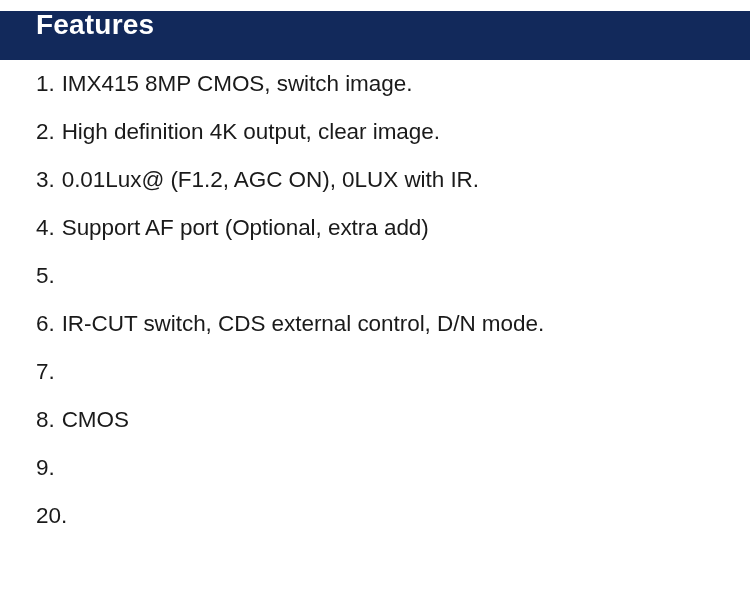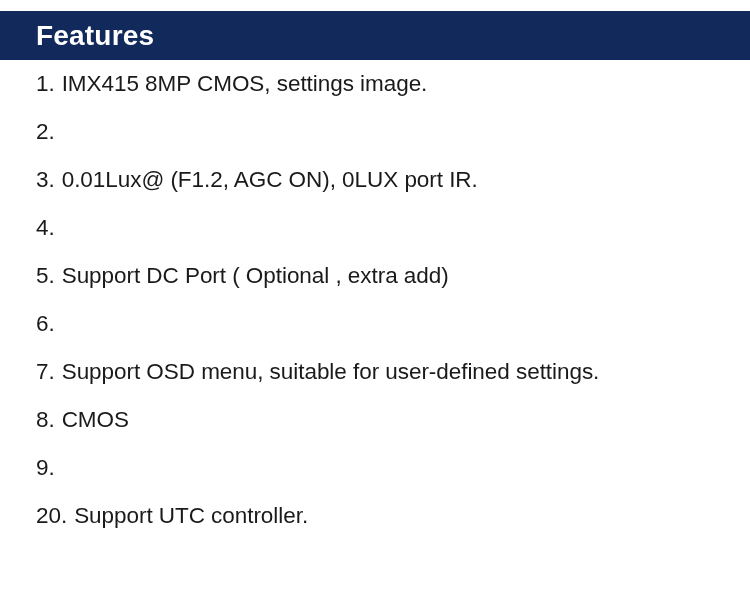--- a/index.html
+++ b/index.html
@@ -21,21 +21,20 @@
   }
   .section-header {
     position: absolute;
     left: 0;
     top: 11px;
     width: 750px;
     height: 49px;
     background: #12295b;
     box-sizing: border-box;
     display: flex;
-    align-items: center;
   }
   .section-header-title {
     color: #ffffff;
     font-size: 28px;
     font-weight: bold;
     letter-spacing: 0.2px;
     padding-left: 36px;
     line-height: 1;
     white-space: nowrap;
   }
@@ -74,59 +73,59 @@
 <div class="page">
 
   <div class="section-header">
     <span class="section-header-title">Features</span>
   </div>
 
   <ul class="feature-list">
 
     <li class="feature-item">
       <span class="feature-number">1.</span>
-      <span class="feature-text">IMX415 8MP CMOS, settings image.</span>
+      <span class="feature-text">IMX415 8MP CMOS, switch image.</span>
     </li>
 
     <li class="feature-item">
       <span class="feature-number">2.</span>
+      <span class="feature-text">High definition 4K output, clear image.</span>
     </li>
 
     <li class="feature-item">
       <span class="feature-number">3.</span>
-      <span class="feature-text">0.01Lux@ (F1.2, AGC ON), 0LUX port IR.</span>
+      <span class="feature-text">0.01Lux@ (F1.2, AGC ON), 0LUX with IR.</span>
     </li>
 
     <li class="feature-item">
       <span class="feature-number">4.</span>
+      <span class="feature-text">Support AF port (Optional, extra add)</span>
     </li>
 
     <li class="feature-item">
       <span class="feature-number">5.</span>
-      <span class="feature-text">Support DC Port ( Optional , extra add)</span>
     </li>
 
     <li class="feature-item">
       <span class="feature-number">6.</span>
+      <span class="feature-text">IR-CUT switch, CDS external control, D/N mode.</span>
     </li>
 
     <li class="feature-item">
       <span class="feature-number">7.</span>
-      <span class="feature-text">Support OSD menu, suitable for user-defined settings.</span>
     </li>
 
     <li class="feature-item">
       <span class="feature-number">8.</span>
       <span class="feature-text">CMOS</span>
     </li>
 
     <li class="feature-item">
       <span class="feature-number">9.</span>
     </li>
 
     <li class="feature-item">
       <span class="feature-number">20.</span>
-      <span class="feature-text">Support UTC controller.</span>
     </li>
 
   </ul>
 
 </div>
 
 </body></html>

